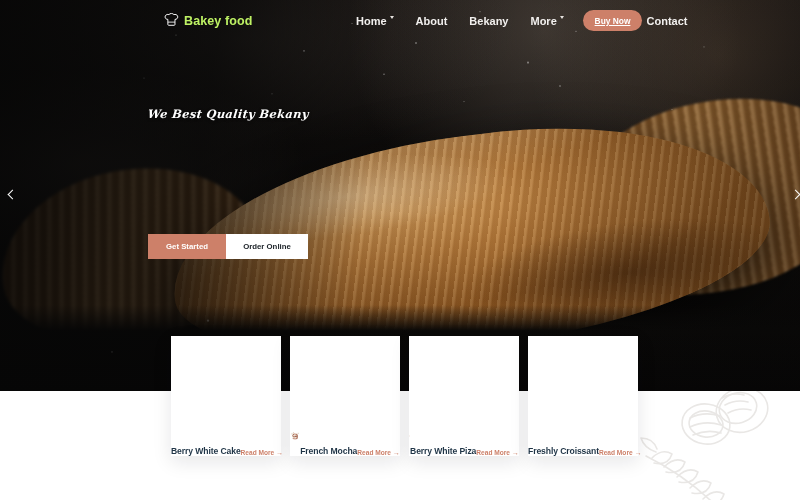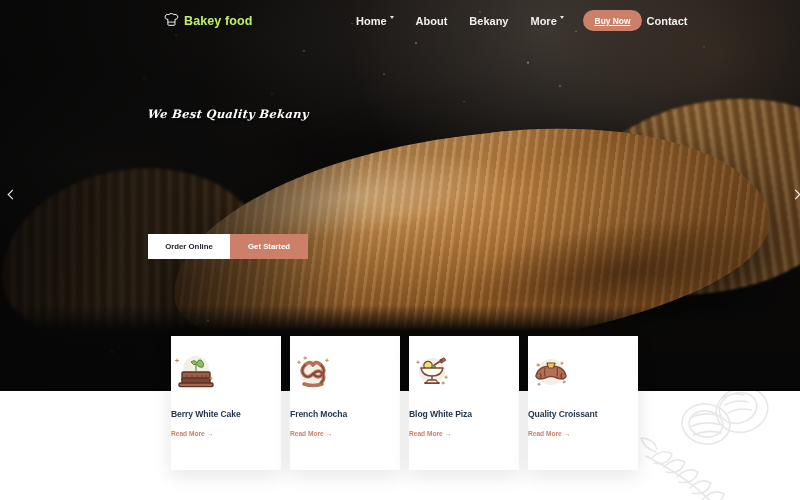--- a/index.html
+++ b/index.html
@@ -306,25 +306,24 @@
   .cards {
     position: absolute;
     left: 171px; top: 336px;
     width: 467px;
     display: flex;
     gap: 9px;
     z-index: 22;
   }
   .card {
     width: 110px;
-    height: 134px;
+    height: 120px;
     background: #ffffff;
     display: flex;
-    flex-direction: column;
-    align-items: flex-start;
+    align-items: flex-end;
     padding-top: 16px;
     box-shadow: 0 6px 18px rgba(20,20,30,0.10);
     cursor: pointer;
   }
   .card-icon { width: 46px; height: 40px; display: block; }
   .card-title {
     margin-top: 17px;
     font-size: 8.6px;
     font-weight: 700;
     color: #1f3446;
@@ -418,22 +417,22 @@
       </nav>
 
       <button class="buy-now">Buy Now</button>
     </div>
 
     <div class="hero-copy">
       <div class="hero-script">We Best Quality Bekany</div>
     </div>
 
     <div class="hero-actions">
+      <button class="btn btn-primary">Get Started</button>
       <button class="btn btn-secondary">Order Online</button>
-      <button class="btn btn-primary">Get Started</button>
     </div>
 
     <div class="car-arrow prev">
       <i class="chev l"></i>
     </div>
     <div class="car-arrow next">
       <i class="chev r"></i>
     </div>
   </div>
 
@@ -502,21 +501,21 @@
         <path d="M12 16 h22 q-1.5 8 -11 8 q-9.5 0 -11 -8z" fill="#ffffff" stroke="#7d4433" stroke-width="1.4" stroke-linejoin="round"></path>
         <path d="M23 24 v4" stroke="#7d4433" stroke-width="1.4" fill="none"></path>
         <path d="M16 31 h14" stroke="#7d4433" stroke-width="1.8" stroke-linecap="round" fill="none"></path>
         <path d="M19 28 h8 l2 3 h-12z" fill="#ffffff" stroke="#7d4433" stroke-width="1.3" stroke-linejoin="round"></path>
         <g stroke="#b28b62" stroke-width="1" fill="none" stroke-linecap="round">
           <path d="M9 9 v2.4 M7.8 10.2 h2.4"></path>
           <path d="M37 24 v2.4 M35.8 25.2 h2.4"></path>
           <circle cx="34" cy="31" r="1"></circle>
         </g>
       </svg>
-      <div class="card-title">Blog White Piza</div>
+      <div class="card-title">Berry White Piza</div>
       <div class="card-link">
         <span>Read More</span>
         <span class="arrow-glyph">→</span>
       </div>
     </div>
 
     <div class="card">
       <svg class="card-icon" viewBox="0 0 46 40">
         <circle cx="23" cy="20" r="13" fill="#f3efe4"></circle>
         <path d="M8 24 q2 -10 15 -10 q13 0 15 10 q-4 4 -9 2 q-6 -3 -12 0 q-5 2 -9 -2z" fill="#b5705a" stroke="#7d4433" stroke-width="1.5" stroke-linejoin="round"></path>
@@ -527,21 +526,21 @@
           <path d="M29 16 q1 5 0 8"></path>
         </g>
         <path d="M19 11 h8 l-1.5 5 h-5z" fill="#f2c94c" stroke="#7d4433" stroke-width="1.2" stroke-linejoin="round"></path>
         <g stroke="#b28b62" stroke-width="1" fill="none" stroke-linecap="round">
           <path d="M34 10 v2.4 M32.8 11.2 h2.4"></path>
           <path d="M11 31 v2.4 M9.8 32.2 h2.4"></path>
           <circle cx="10" cy="13" r="1.1"></circle>
           <circle cx="36" cy="30" r="1"></circle>
         </g>
       </svg>
-      <div class="card-title">Quality Croissant</div>
+      <div class="card-title">Freshly Croissant</div>
       <div class="card-link">
         <span>Read More</span>
         <span class="arrow-glyph">→</span>
       </div>
     </div>
 
   </div>
 
 </div>
 

